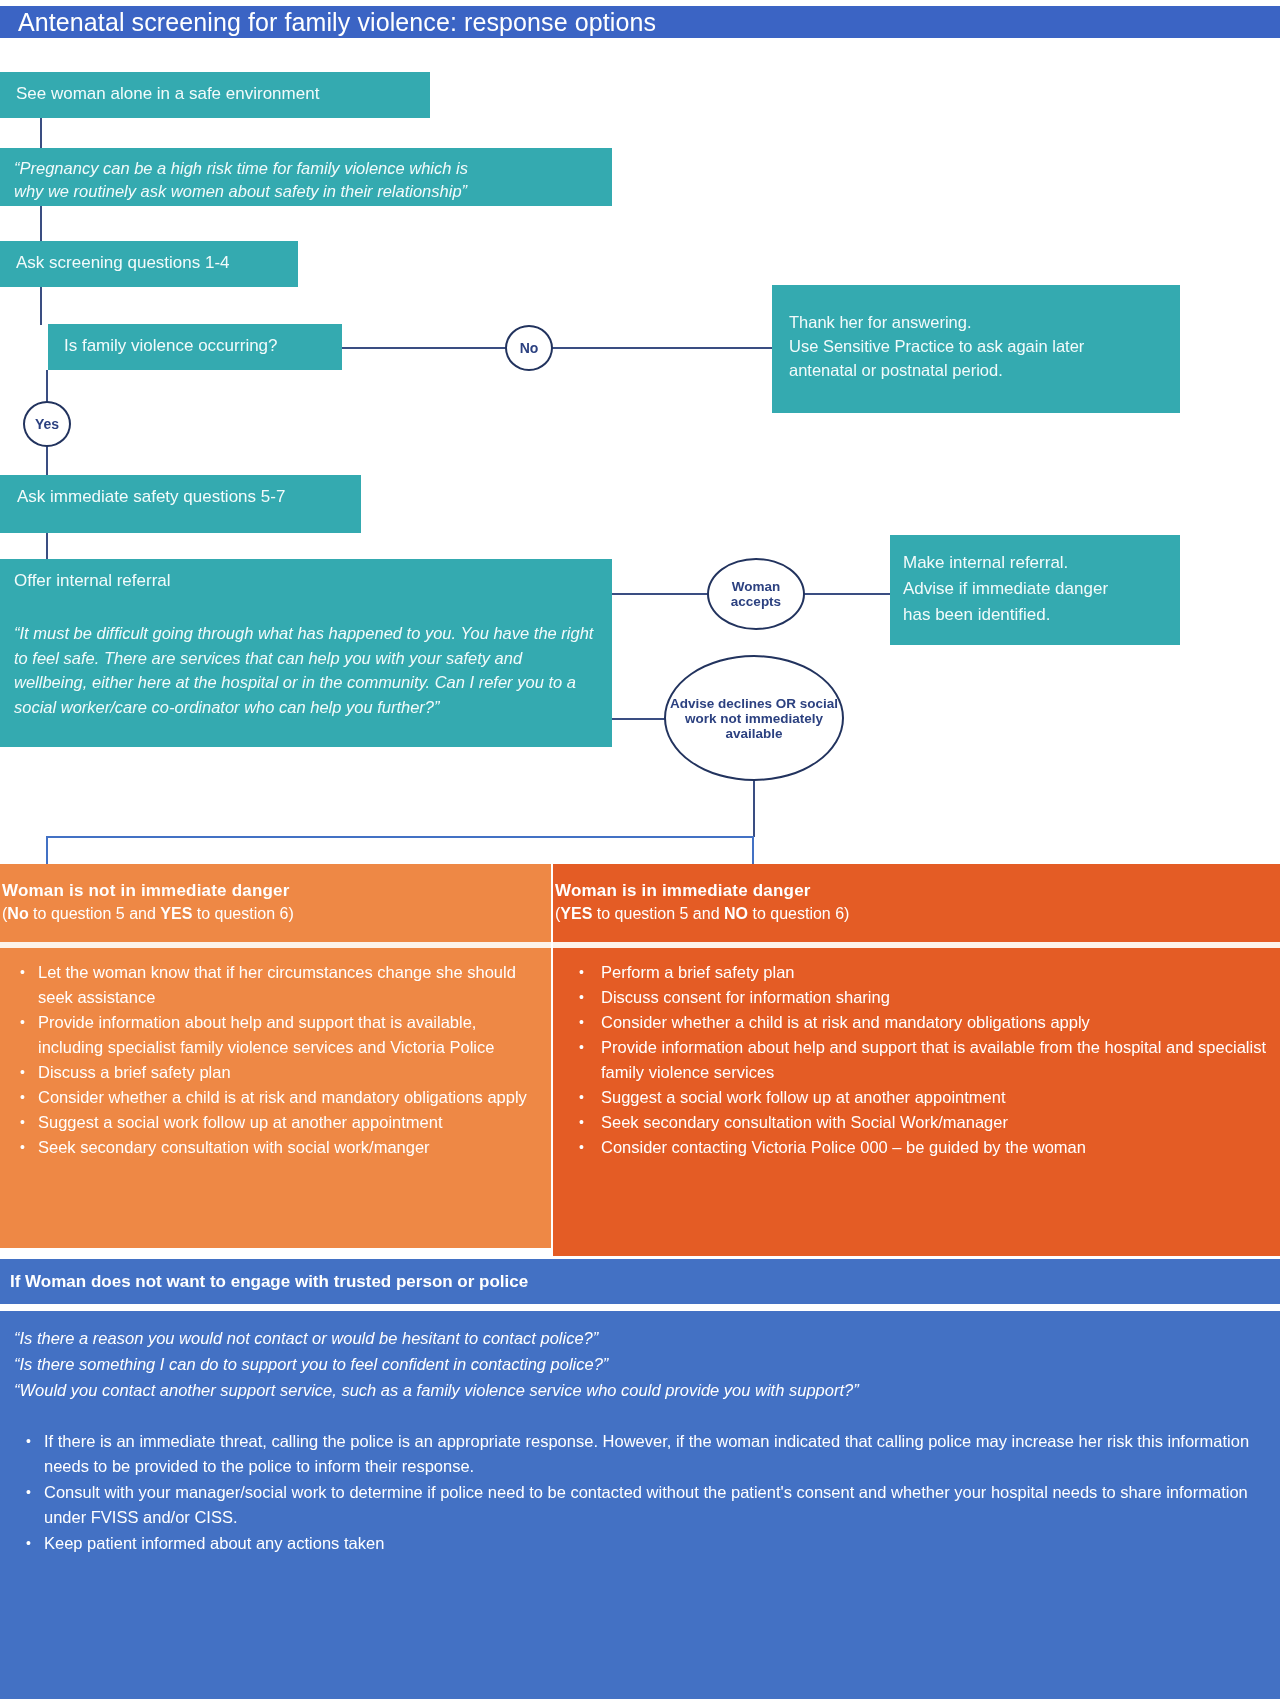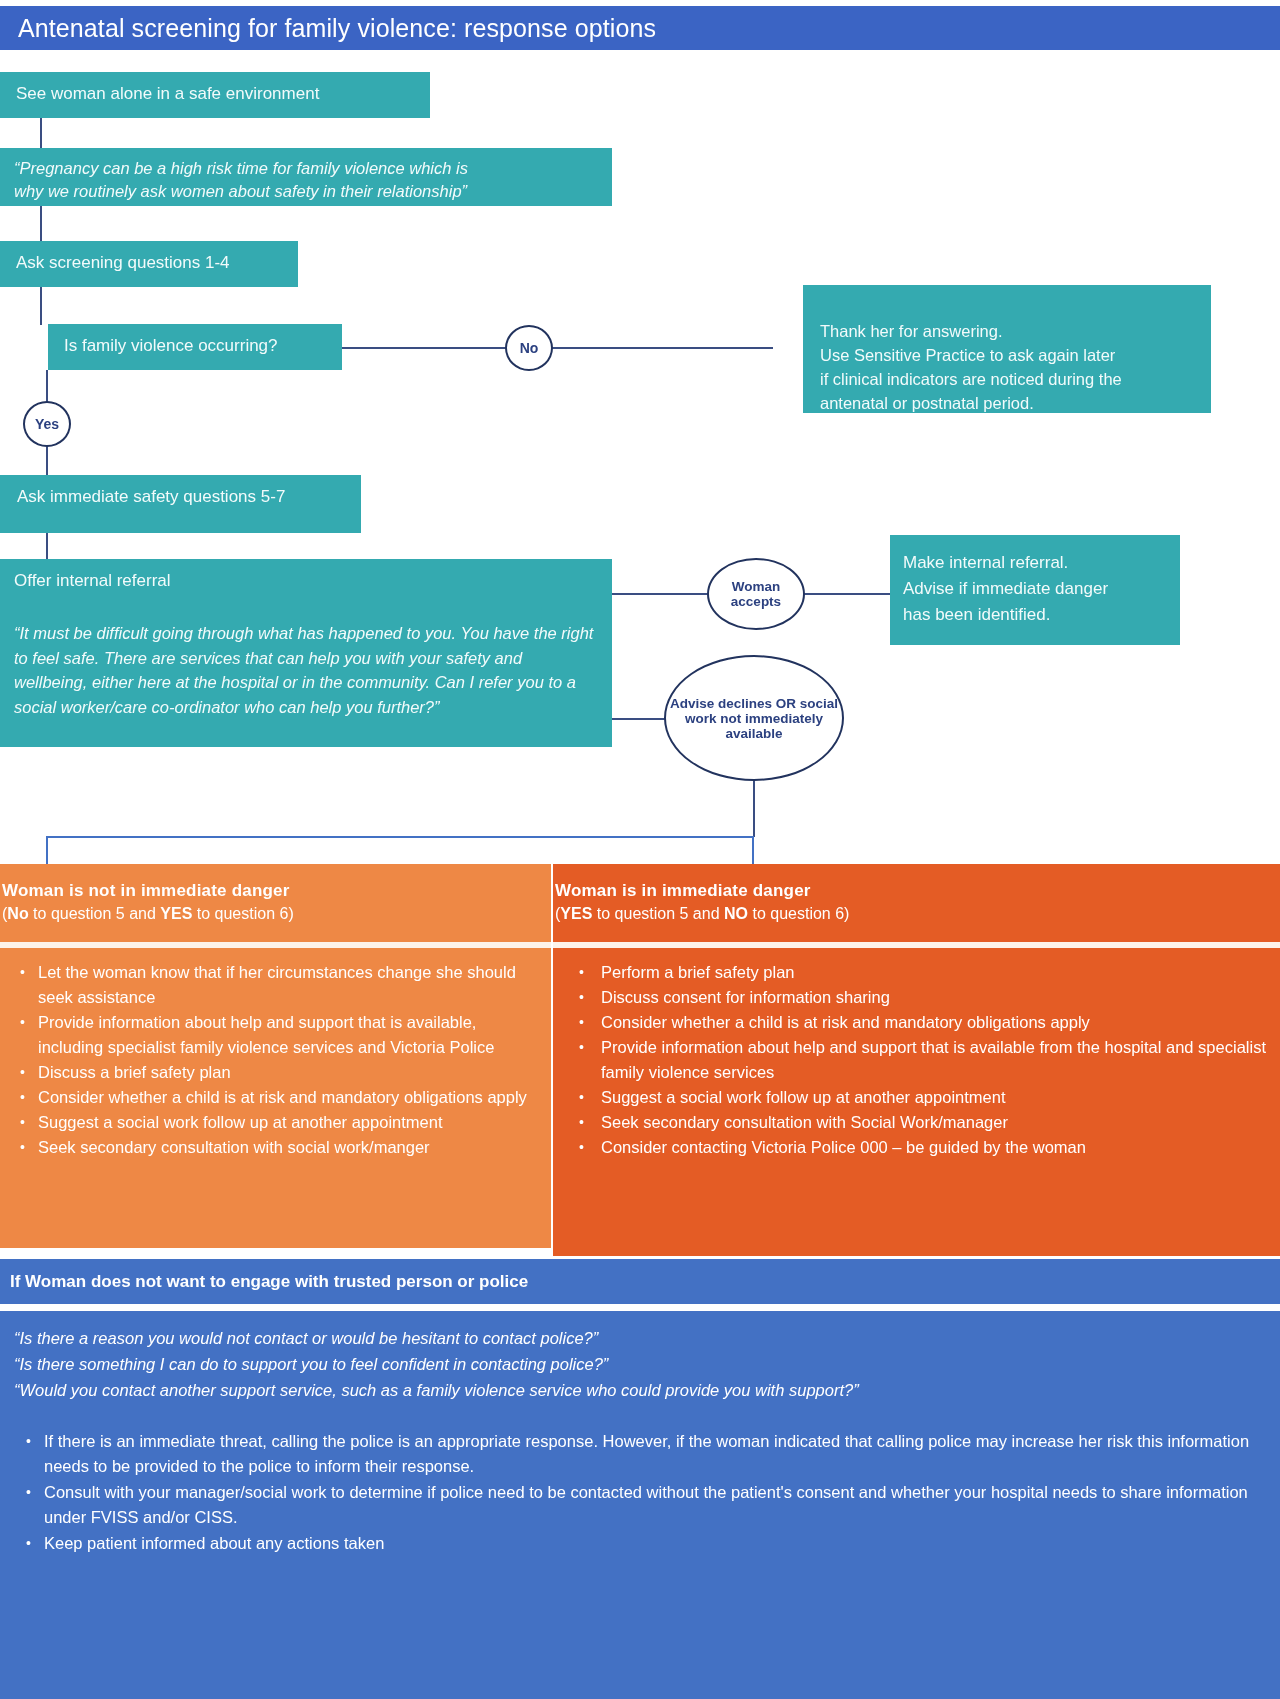--- a/index.html
+++ b/index.html
@@ -15,21 +15,21 @@
     color: #ffffff;
     overflow: hidden;
   }
 
   
   .title-bar {
     position: absolute;
     left: 0;
     top: 6px;
     width: 1280px;
-    height: 44px;
+    height: 32px;
     background: #3b64c4;
     display: flex;
     align-items: center;
   }
   .title-bar .title-text {
     font-size: 25px;
     color: #ffffff;
     padding-left: 18px;
     letter-spacing: 0.1px;
   }
@@ -61,24 +61,23 @@
     font-size: 17px;
   }
   .box-is-fv {
     left: 0; top: 324px; width: 294px; height: 46px;
     padding: 12px 0 0 16px;
     font-size: 17px;
     margin-left: 48px;
   }
   .box-thank-her {
     left: 772px; top: 285px; width: 408px; height: 128px;
-    padding: 34px 0 0 17px;
+    padding: 25px 0 0 17px;
     font-size: 16.5px;
     line-height: 24px;
-    margin-left: 31px;
   }
   .box-ask-safety {
     left: 0; top: 475px; width: 361px; height: 58px;
     padding: 12px 0 0 17px;
     font-size: 17px;
   }
   .box-offer-referral {
     left: 0; top: 559px; width: 612px; height: 188px;
     padding: 12px 14px 0 14px;
     font-size: 17px;
@@ -273,21 +272,20 @@
   <span>Ask screening questions 1-4</span>
 </div>
 
 <div class="teal box-is-fv">
   <span>Is family violence occurring?</span>
 </div>
 
 <div class="teal box-thank-her">
   <span class="line">Thank her for answering.</span>
   <span class="line">Use Sensitive Practice to ask again later</span>
-  <span class="line">if clinical indicators are noticed during the</span>
   <span class="line">antenatal or postnatal period.</span>
 </div>
 
 <div class="teal box-ask-safety">
   <span>Ask immediate safety questions 5-7</span>
 </div>
 
 <div class="teal box-offer-referral">
   <span class="line">Offer internal referral</span>
   <span class="quote line">“It must be difficult going through what has happened to you. You have the right to feel safe. There are services that can help you with your safety and wellbeing, either here at the hospital or in the community. Can I refer you to a social worker/care co-ordinator who can help you further?”</span>

